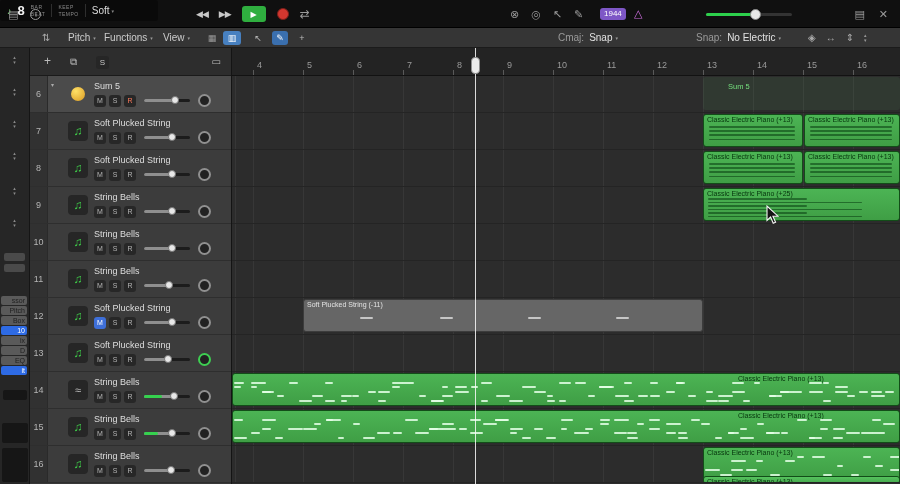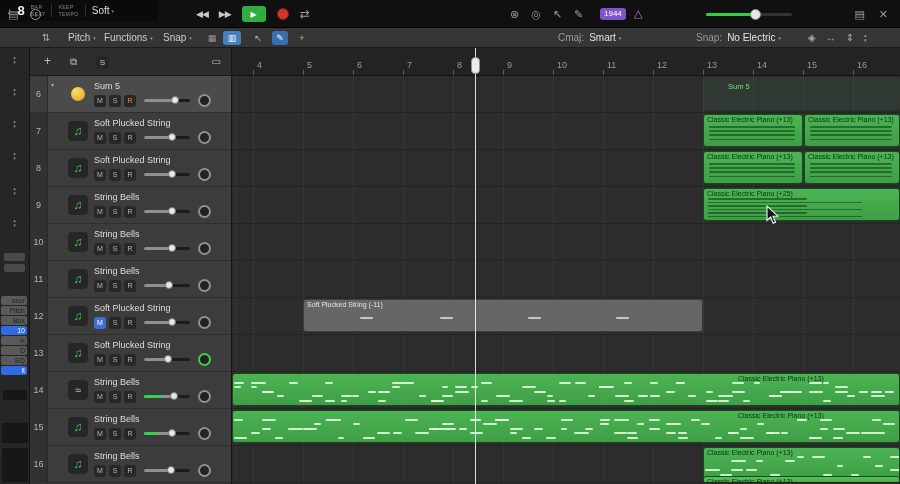--- a/index.html
+++ b/index.html
@@ -161,36 +161,36 @@
       </div>
     <div class="t2" style="left:68px;">
         <span>Pitch</span>
         <span class="menu-chev">▾</span>
       </div>
     <div class="t2" style="left:104px;">
         <span>Functions</span>
         <span class="menu-chev">▾</span>
       </div>
     <div class="t2" style="left:163px;">
-        <span>Snap</span>
+        <span>View</span>
         <span class="menu-chev">▾</span>
       </div>
     <div class="t2" style="left:203px; gap:2px;">
       <span class="view-btn">▦</span>
       <span class="view-btn sel">▥</span>
     </div>
     <div class="t2" style="left:250px; gap:6px;">
       <span class="tool-btn">↖</span>
       <span class="tool-btn sel">✎</span>
       <span class="tool-btn">+</span>
     </div>
     <div class="t2" style="left:558px; gap:5px;">
       <span class="t2-label">Cmaj:</span>
       <span class="t2-value">
-          <span>Smart</span>
+          <span>Snap</span>
           <span class="menu-chev">▾</span>
         </span>
     </div>
     <div class="t2" style="left:696px; gap:5px;">
       <span class="t2-label">Snap:</span>
       <span class="t2-value">
           <span>No Electric</span>
           <span class="menu-chev">▾</span>
         </span>
     </div>

